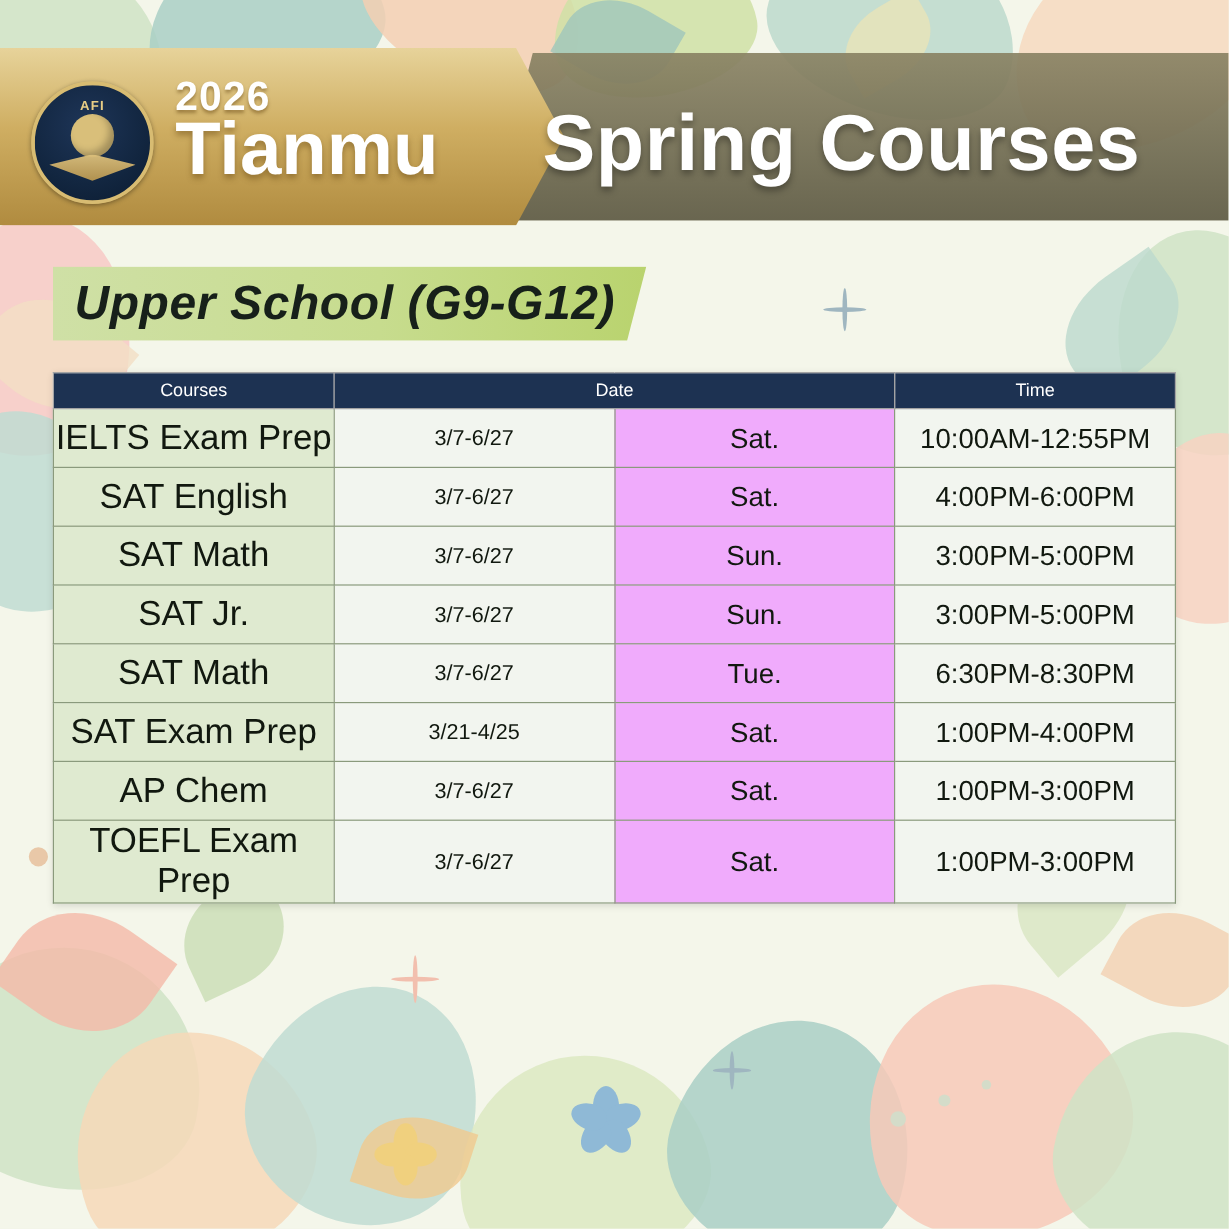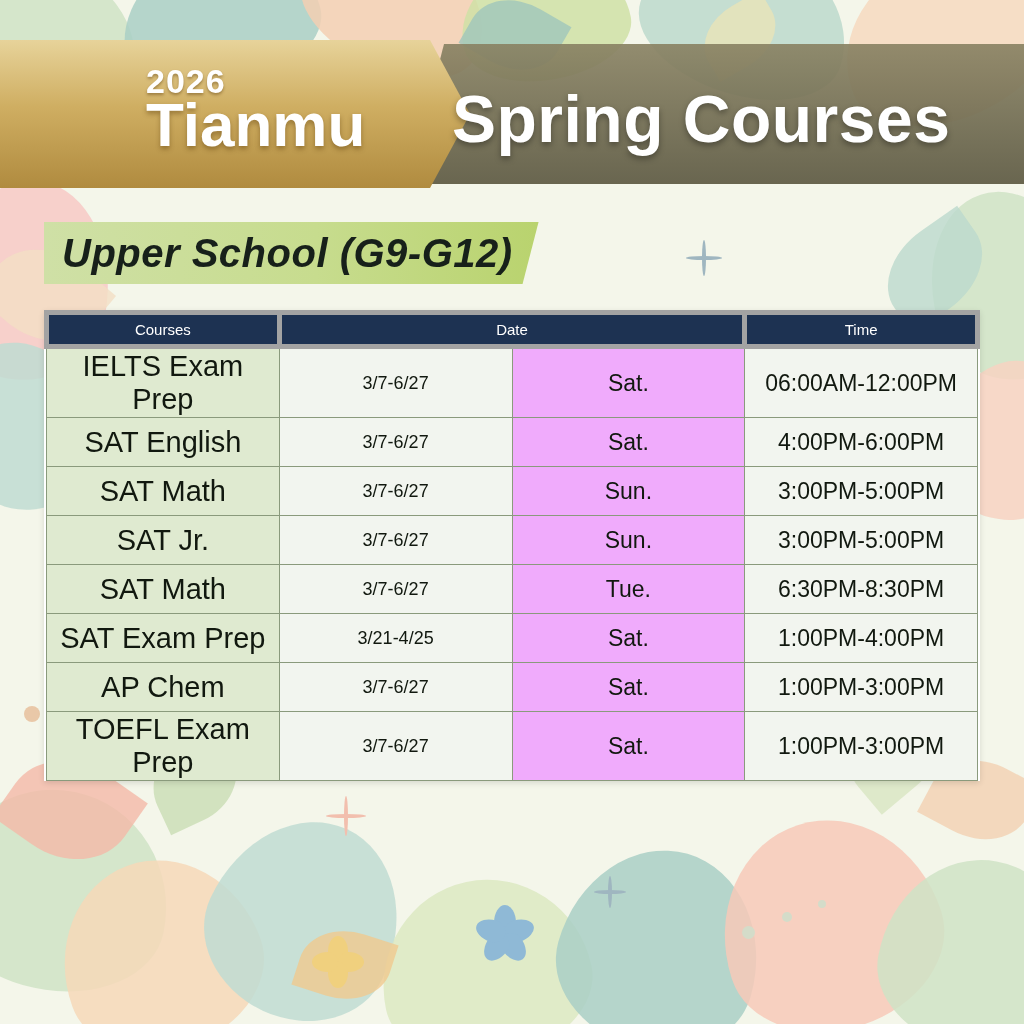--- a/index.html
+++ b/index.html
@@ -249,21 +249,21 @@
     border-collapse: collapse;
     table-layout: fixed;
     background: #ffffff;
   }
   table.courses thead th {
     background: #1d3252;
     color: #ffffff;
     font-size: 15px;
     font-weight: normal;
     padding: 6px 0;
-    border: 5px solid #a3a3a3;
+    border: 1px solid #a3a3a3;
   }
   table.courses td {
     border: 1px solid #8a9a7c;
     text-align: center;
     color: #11180f;
     height: 46px;
   }
   td.c-course {
     background: #dfead0;
     font-size: 29px;
@@ -354,20 +354,25 @@
     <div class="circle" style="left:742px;top:926px;width:13px;height:13px;background:#d4dcc9;"></div>
     <div class="circle" style="left:782px;top:912px;width:10px;height:10px;background:#d4dcc9;"></div>
     <div class="circle" style="left:818px;top:900px;width:8px;height:8px;background:#d4dcc9;"></div>
     <div class="circle" style="left:176px;top:724px;width:11px;height:11px;background:#e7cdbb;"></div>
   </div>
 
   <div class="banner">
     <div class="banner-right"></div>
     <div class="banner-left"></div>
 
+    <div class="logo">
+      <div class="afi">AFI</div>
+      <div class="globe"></div>
+      <div class="wings"></div>
+    </div>
 
     <div class="year">2026</div>
     <div class="campus">Tianmu</div>
 
 
     <div class="banner-title">Spring Courses</div>
   </div>
 
   <div class="section-tag">
     <span>Upper School (G9-G12)</span>
@@ -380,21 +385,21 @@
           <th>Courses</th>
           <th colspan="2">Date</th>
           <th>Time</th>
         </tr>
       </thead>
       <tbody id="table-body">
           <tr>
             <td class="c-course">IELTS Exam Prep</td>
             <td class="c-date">3/7-6/27</td>
             <td class="c-day">Sat.</td>
-            <td class="c-time">06:00AM-12:00PM</td>
+            <td class="c-time">10:00AM-12:55PM</td>
           </tr>
           <tr>
             <td class="c-course">SAT English</td>
             <td class="c-date">3/7-6/27</td>
             <td class="c-day">Sat.</td>
             <td class="c-time">4:00PM-6:00PM</td>
           </tr>
           <tr>
             <td class="c-course">SAT Math</td>
             <td class="c-date">3/7-6/27</td>

